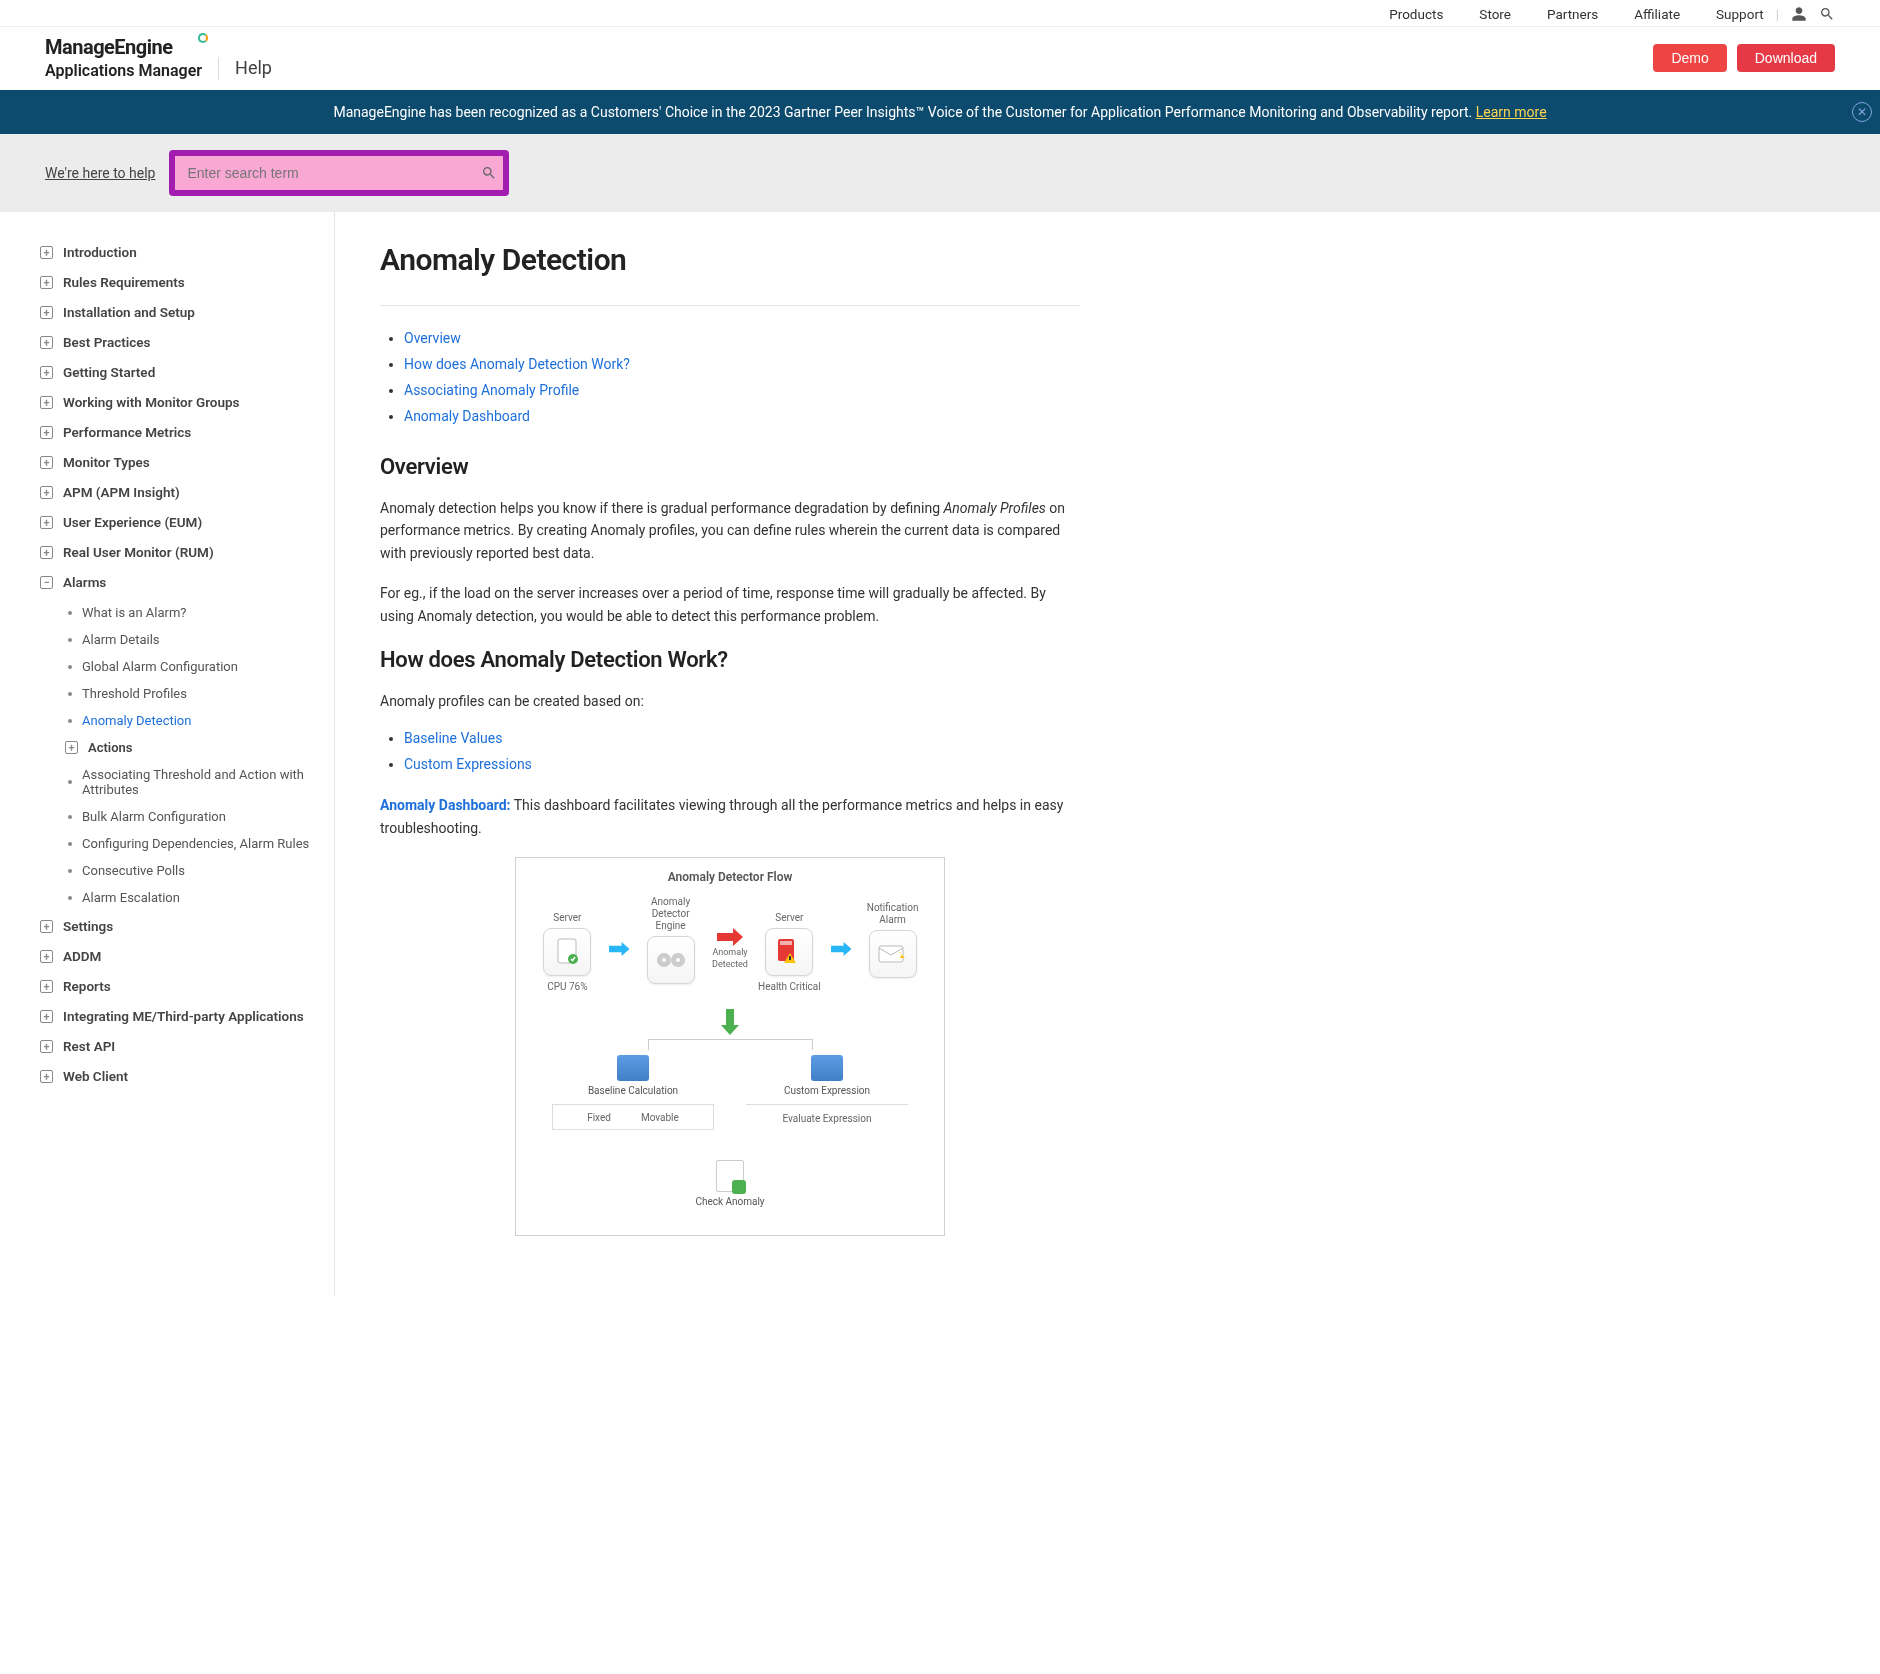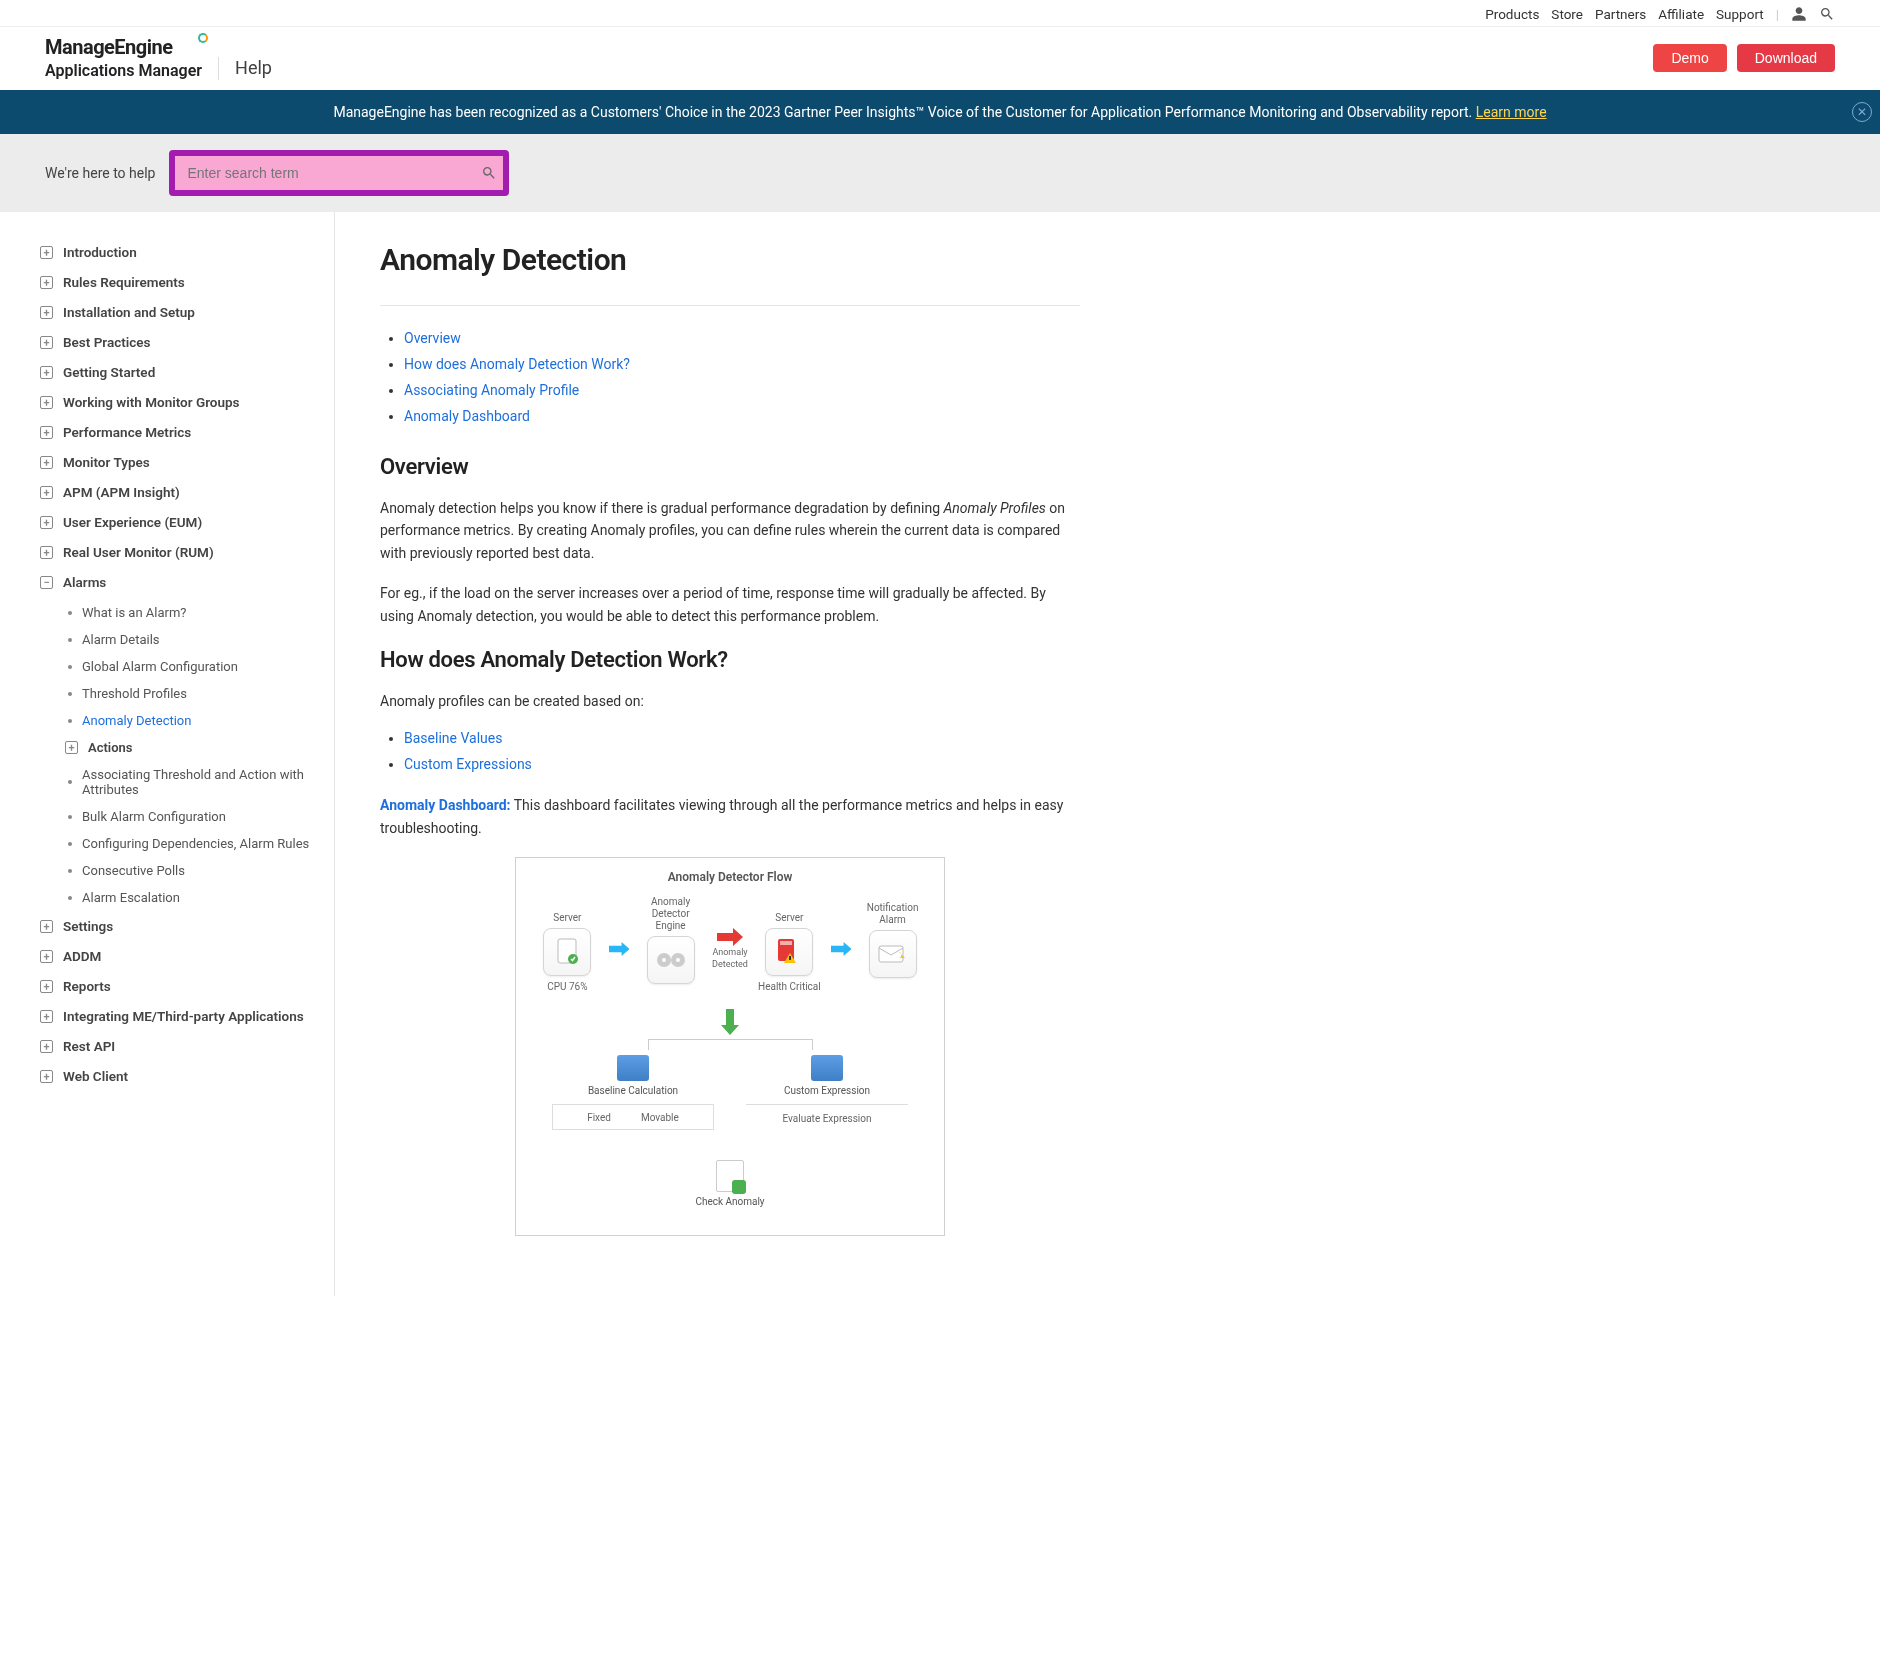--- a/index.html
+++ b/index.html
@@ -1,41 +1,41 @@
 <!DOCTYPE html>
 <html><head>
 <meta charset="utf-8">
 <style>
 * { margin: 0; padding: 0; box-sizing: border-box; }
 body { font-family: -apple-system, BlinkMacSystemFont, "Segoe UI", Roboto, Arial, sans-serif; font-size: 14px; color: #333; background: #fff; }
 a { text-decoration: none; color: #1d6fdc; }
 
 .top-nav { display: flex; justify-content: flex-end; align-items: center; padding: 6px 45px 4px; gap: 12px; font-size: 13.5px; border-bottom: 1px solid #eee; }
-.top-nav a { color: #333; }
+.top-nav a { color: #333; margin-left: 24px; }
 .top-nav .divider { color: #ccc; }
 .top-nav svg { width: 16px; height: 16px; fill: #555; }
 
 .header { display: flex; align-items: center; justify-content: space-between; padding: 8px 45px 10px; }
 .header-left { display: flex; align-items: flex-end; gap: 16px; }
 .logo-block { display: flex; flex-direction: column; }
 .me-logo { font-size: 20px; font-weight: 700; color: #222; letter-spacing: -0.5px; position: relative; }
 .me-logo .swirl { position: absolute; right: -6px; top: -2px; width: 10px; height: 10px; border: 2px solid #3b9; border-right-color: #f90; border-radius: 50%; }
 .product-name { font-size: 16px; font-weight: 600; color: #222; margin-top: 2px; }
 .help-label { font-size: 18px; color: #404040; font-weight: 400; padding-left: 16px; border-left: 1px solid #ddd; padding-bottom: 2px; }
 .header-buttons { display: flex; gap: 10px; }
 .btn { padding: 6px 18px; border-radius: 4px; font-size: 14px; color: #fff; cursor: pointer; border: none; }
 .btn-demo { background: #ef4444; }
 .btn-download { background: #e63946; }
 
 .banner { background: #0c4a6e; color: #fff; padding: 14px 45px; text-align: center; font-size: 14px; position: relative; }
 .banner a { color: #ffd54f; text-decoration: underline; }
 .banner-close { position: absolute; right: 8px; top: 50%; transform: translateY(-50%); width: 20px; height: 20px; border: 1.5px solid #7fa8e0; border-radius: 50%; display: flex; align-items: center; justify-content: center; cursor: pointer; color: #7fa8e0; font-size: 12px; }
 
 .search-bar { background: #ececec; padding: 16px 45px; display: flex; align-items: center; gap: 14px; }
-.search-label { font-size: 14px; color: #444; }
+.search-label { font-size: 14px; color: #444; text-decoration: underline; }
 .search-box { position: relative; width: 340px; }
 .search-box input { width: 100%; padding: 9px 40px 9px 12px; border: 6px solid #a21caf; border-radius: 4px; font-size: 14px; background: #f9a8d4; }
 .search-box svg { position: absolute; right: 12px; top: 50%; transform: translateY(-50%); width: 16px; height: 16px; fill: #666; }
 
 .container { display: flex; }
 .sidebar { width: 335px; border-right: 1px solid #e5e5e5; padding: 25px 15px 40px 40px; }
 .sidebar ul { list-style: none; }
 .tree-item { display: flex; align-items: center; gap: 10px; padding: 7px 0; font-size: 13.5px; font-weight: 600; color: #444; cursor: pointer; }
 .tree-item.expanded { color: #444; }
 .tree-icon { width: 13px; height: 13px; border: 1.3px solid #888; border-radius: 2px; display: flex; align-items: center; justify-content: center; font-size: 11px; line-height: 1; color: #888; flex-shrink: 0; }

